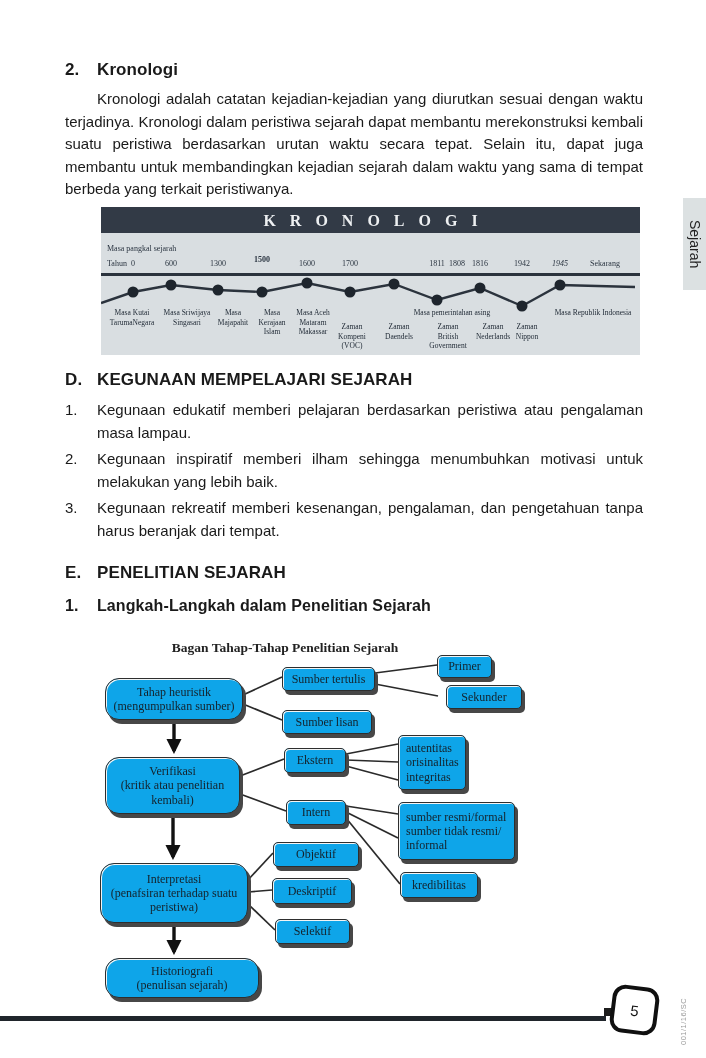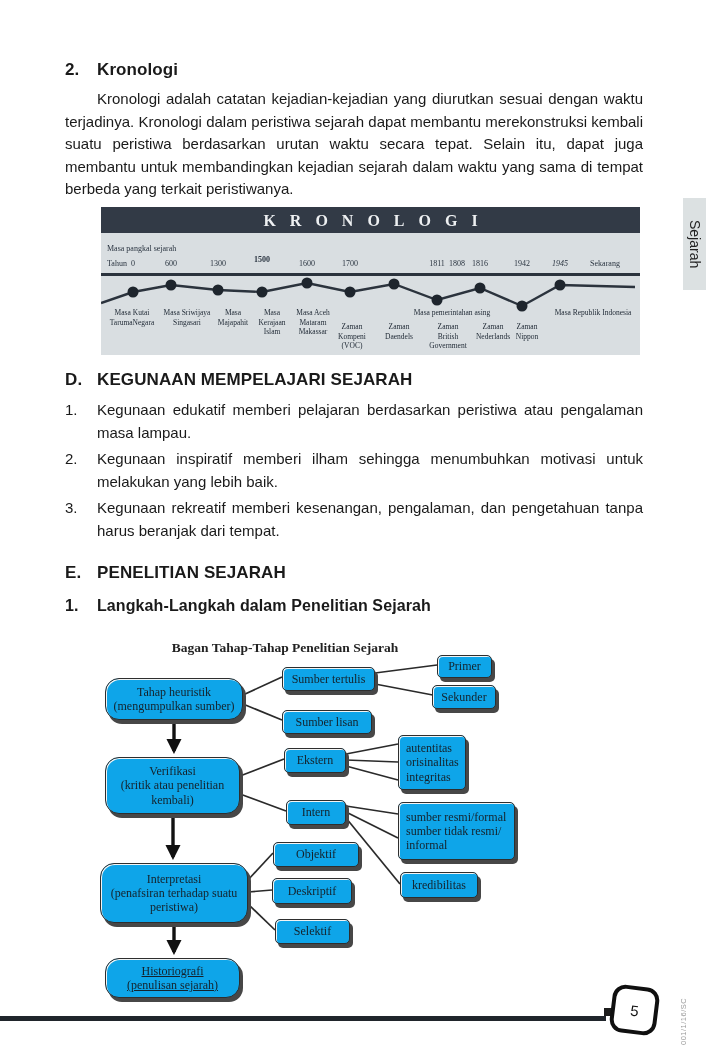--- a/index.html
+++ b/index.html
@@ -207,40 +207,40 @@
       <line x1="74" y1="82" x2="74" y2="111"></line>
       <line x1="73" y1="176" x2="73" y2="217"></line>
       <line x1="74" y1="285" x2="74" y2="312"></line>
     </g>
   </svg>
   <div class="fc-box big" style="left:5px; top:38px; width:138px; height:42px;">Tahap heuristik
 (mengumpulkan sumber)</div>
   <div class="fc-box" style="left:182px; top:27px; width:93px; height:24px;">Sumber tertulis</div>
   <div class="fc-box" style="left:182px; top:70px; width:90px; height:24px;">Sumber lisan</div>
   <div class="fc-box" style="left:337px; top:15px; width:55px; height:23px;">Primer</div>
-  <div class="fc-box" style="left:332px; top:45px; width:64px; height:24px;">Sekunder</div>
+  <div class="fc-box" style="left:346px; top:45px; width:76px; height:24px;">Sekunder</div>
   <div class="fc-box big" style="left:5px; top:117px; width:135px; height:57px;">Verifikasi
 (kritik atau penelitian
 kembali)</div>
   <div class="fc-box" style="left:184px; top:108px; width:62px; height:25px;">Ekstern</div>
   <div class="fc-box" style="left:186px; top:160px; width:60px; height:25px;">Intern</div>
   <div class="fc-box lft" style="left:298px; top:162px; width:117px; height:58px;">sumber resmi/formal
 sumber tidak resmi/
 informal</div>
   <div class="fc-box lft" style="left:298px; top:95px; width:68px; height:55px;">autentitas
 orisinalitas
 integritas</div>
   <div class="fc-box" style="left:300px; top:232px; width:78px; height:26px;">kredibilitas</div>
   <div class="fc-box big" style="left:0px; top:223px; width:148px; height:60px;">Interpretasi
 (penafsiran terhadap suatu
 peristiwa)</div>
   <div class="fc-box" style="left:173px; top:202px; width:86px; height:25px;">Objektif</div>
   <div class="fc-box" style="left:172px; top:238px; width:80px; height:26px;">Deskriptif</div>
   <div class="fc-box" style="left:175px; top:279px; width:75px; height:25px;">Selektif</div>
-  <div class="fc-box big" style="left:5px; top:318px; width:135px; height:40px;text-decoration:underline;">Historiografi
+  <div class="fc-box big" style="left:5px; top:318px; width:154px; height:40px;">Historiografi
 (penulisan sejarah)</div>
 </div>
 
 <div class="abs" id="side-tab">Sejarah</div>
 
 <div class="abs" id="footer-bar"></div>
 <div class="abs" id="footer-square"></div>
 <div class="abs" id="page-num-box">
   <span>5</span>
 </div>

